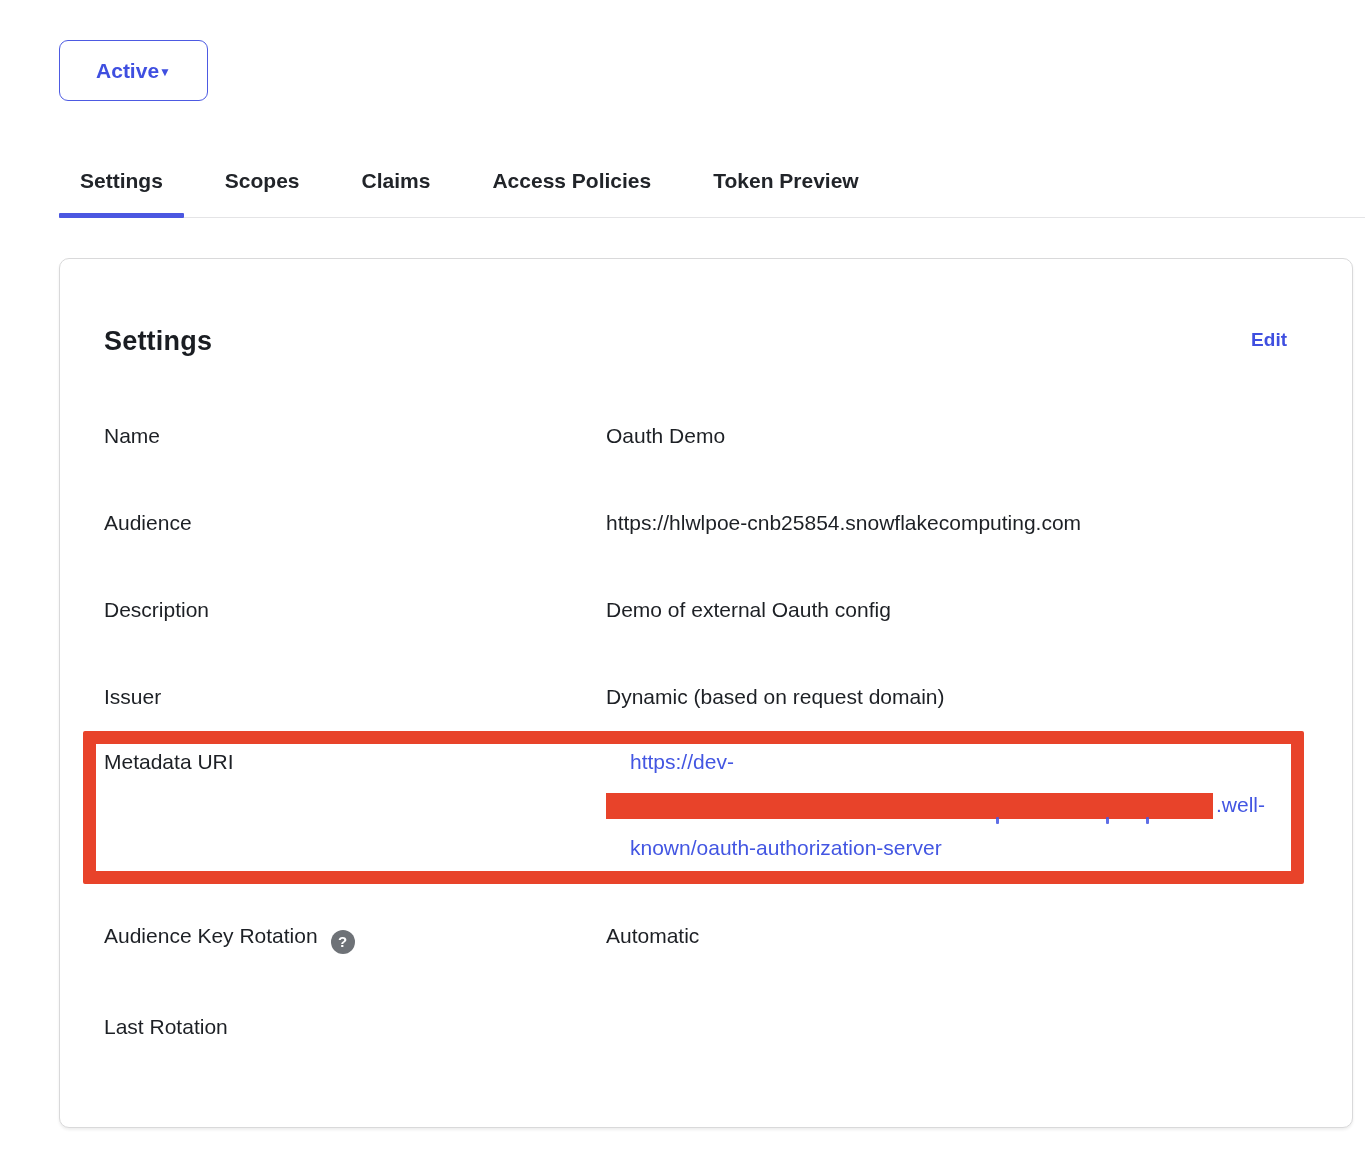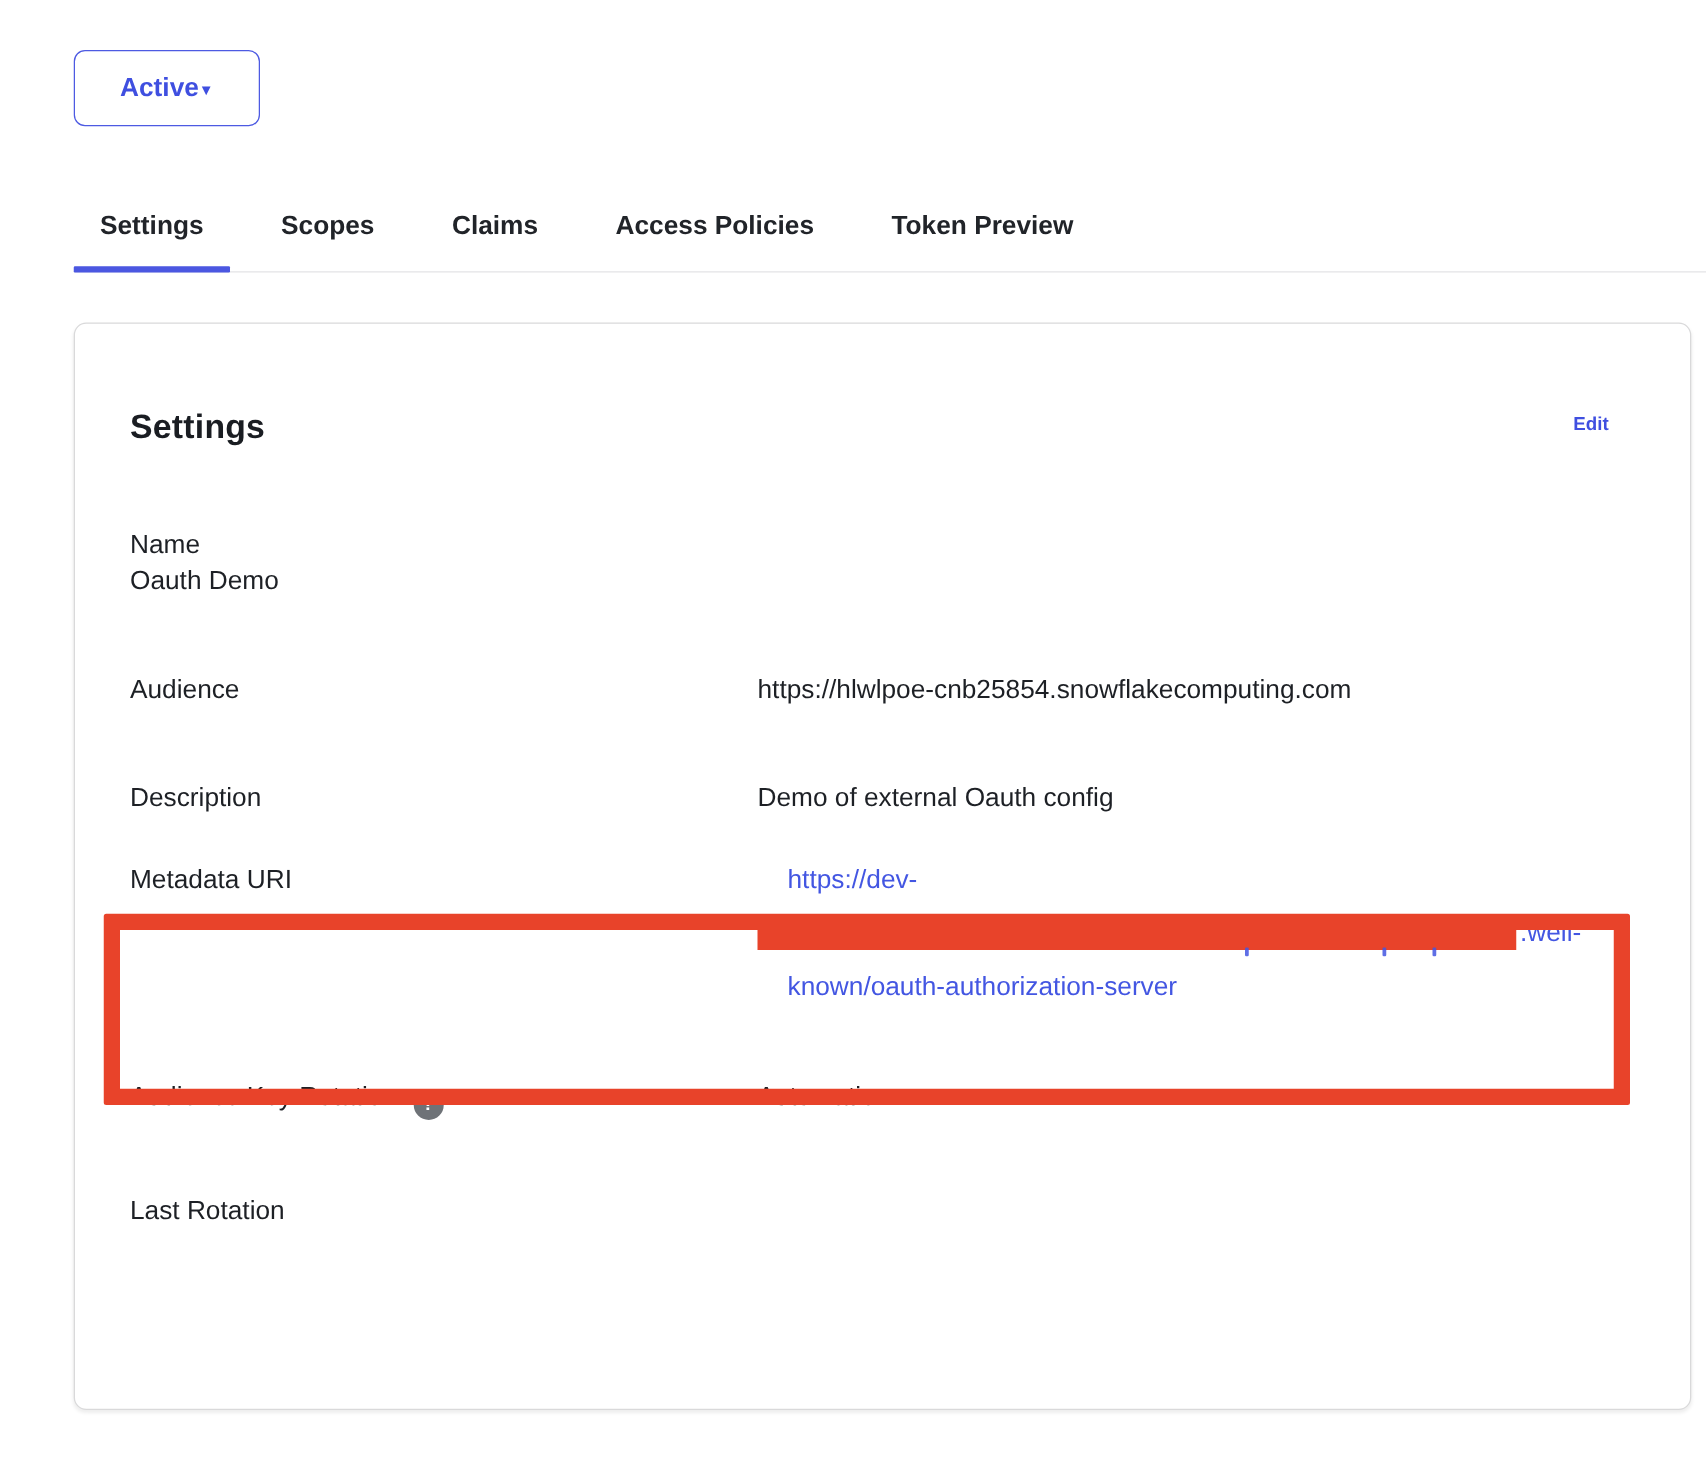--- a/index.html
+++ b/index.html
@@ -30,26 +30,26 @@
 
   
   .card {
     position:absolute; left:59px; top:258px; width:1294px; height:870px;
     background:#ffffff; border:1px solid #d9d9da; border-radius:10px;
     box-shadow:0 2px 3px rgba(0,0,0,0.07);
     padding:66px 65px 0 44px;
   }
   .card-header { display:flex; justify-content:space-between; align-items:flex-start; }
   .card-title { font-size:27px; font-weight:600; color:#1a1d22; line-height:32px; letter-spacing:.2px; }
-  .edit-link { font-size:15px; font-weight:700; color:#3f4fe0; line-height:30px; text-decoration:none; cursor:pointer; }
+  .edit-link { font-size:19px; font-weight:700; color:#3f4fe0; line-height:30px; text-decoration:none; cursor:pointer; }
 
   .row { display:flex; font-size:21px; line-height:29px; color:#1d2025; }
   .row .label { width:502px; flex-shrink:0; }
   .row .value { flex:1; }
-  .mt-first { margin-top:64px;flex-direction:column; }
+  .mt-first { margin-top:64px; }
   .mt-std   { margin-top:58px; }
   .row-metadata { margin-top:29px; line-height:43px; }
   .row-metadata .label { line-height:43px; }
   .row-signing { margin-top:52px; }
 
   
   .uri-link { color:#4356e2; text-decoration:none; cursor:pointer; display:block; }
   .uri-line { display:block;margin-left:24px; }
   .redaction-bar {
     position:relative; display:inline-block; width:607px; height:26px;
@@ -112,20 +112,24 @@
     <div class="row mt-std">
       <div class="label">Audience</div>
       <div class="value">https://hlwlpoe-cnb25854.snowflakecomputing.com</div>
     </div>
 
     <div class="row mt-std">
       <div class="label">Description</div>
       <div class="value">Demo of external Oauth config</div>
     </div>
 
+    <div class="row mt-std">
+      <div class="label">Issuer</div>
+      <div class="value">Dynamic (based on request domain)</div>
+    </div>
 
     <div class="row row-metadata">
       <div class="label">Metadata URI</div>
       <div class="value">
         <a class="uri-link">
           <span class="uri-line">https://dev-</span>
           <span><span class="redaction-bar"><i class="d1"></i><i class="d2"></i><i class="d3"></i></span><span>.well-</span></span>
           <span class="uri-line">known/oauth-authorization-server</span>
         </a>
       </div>

